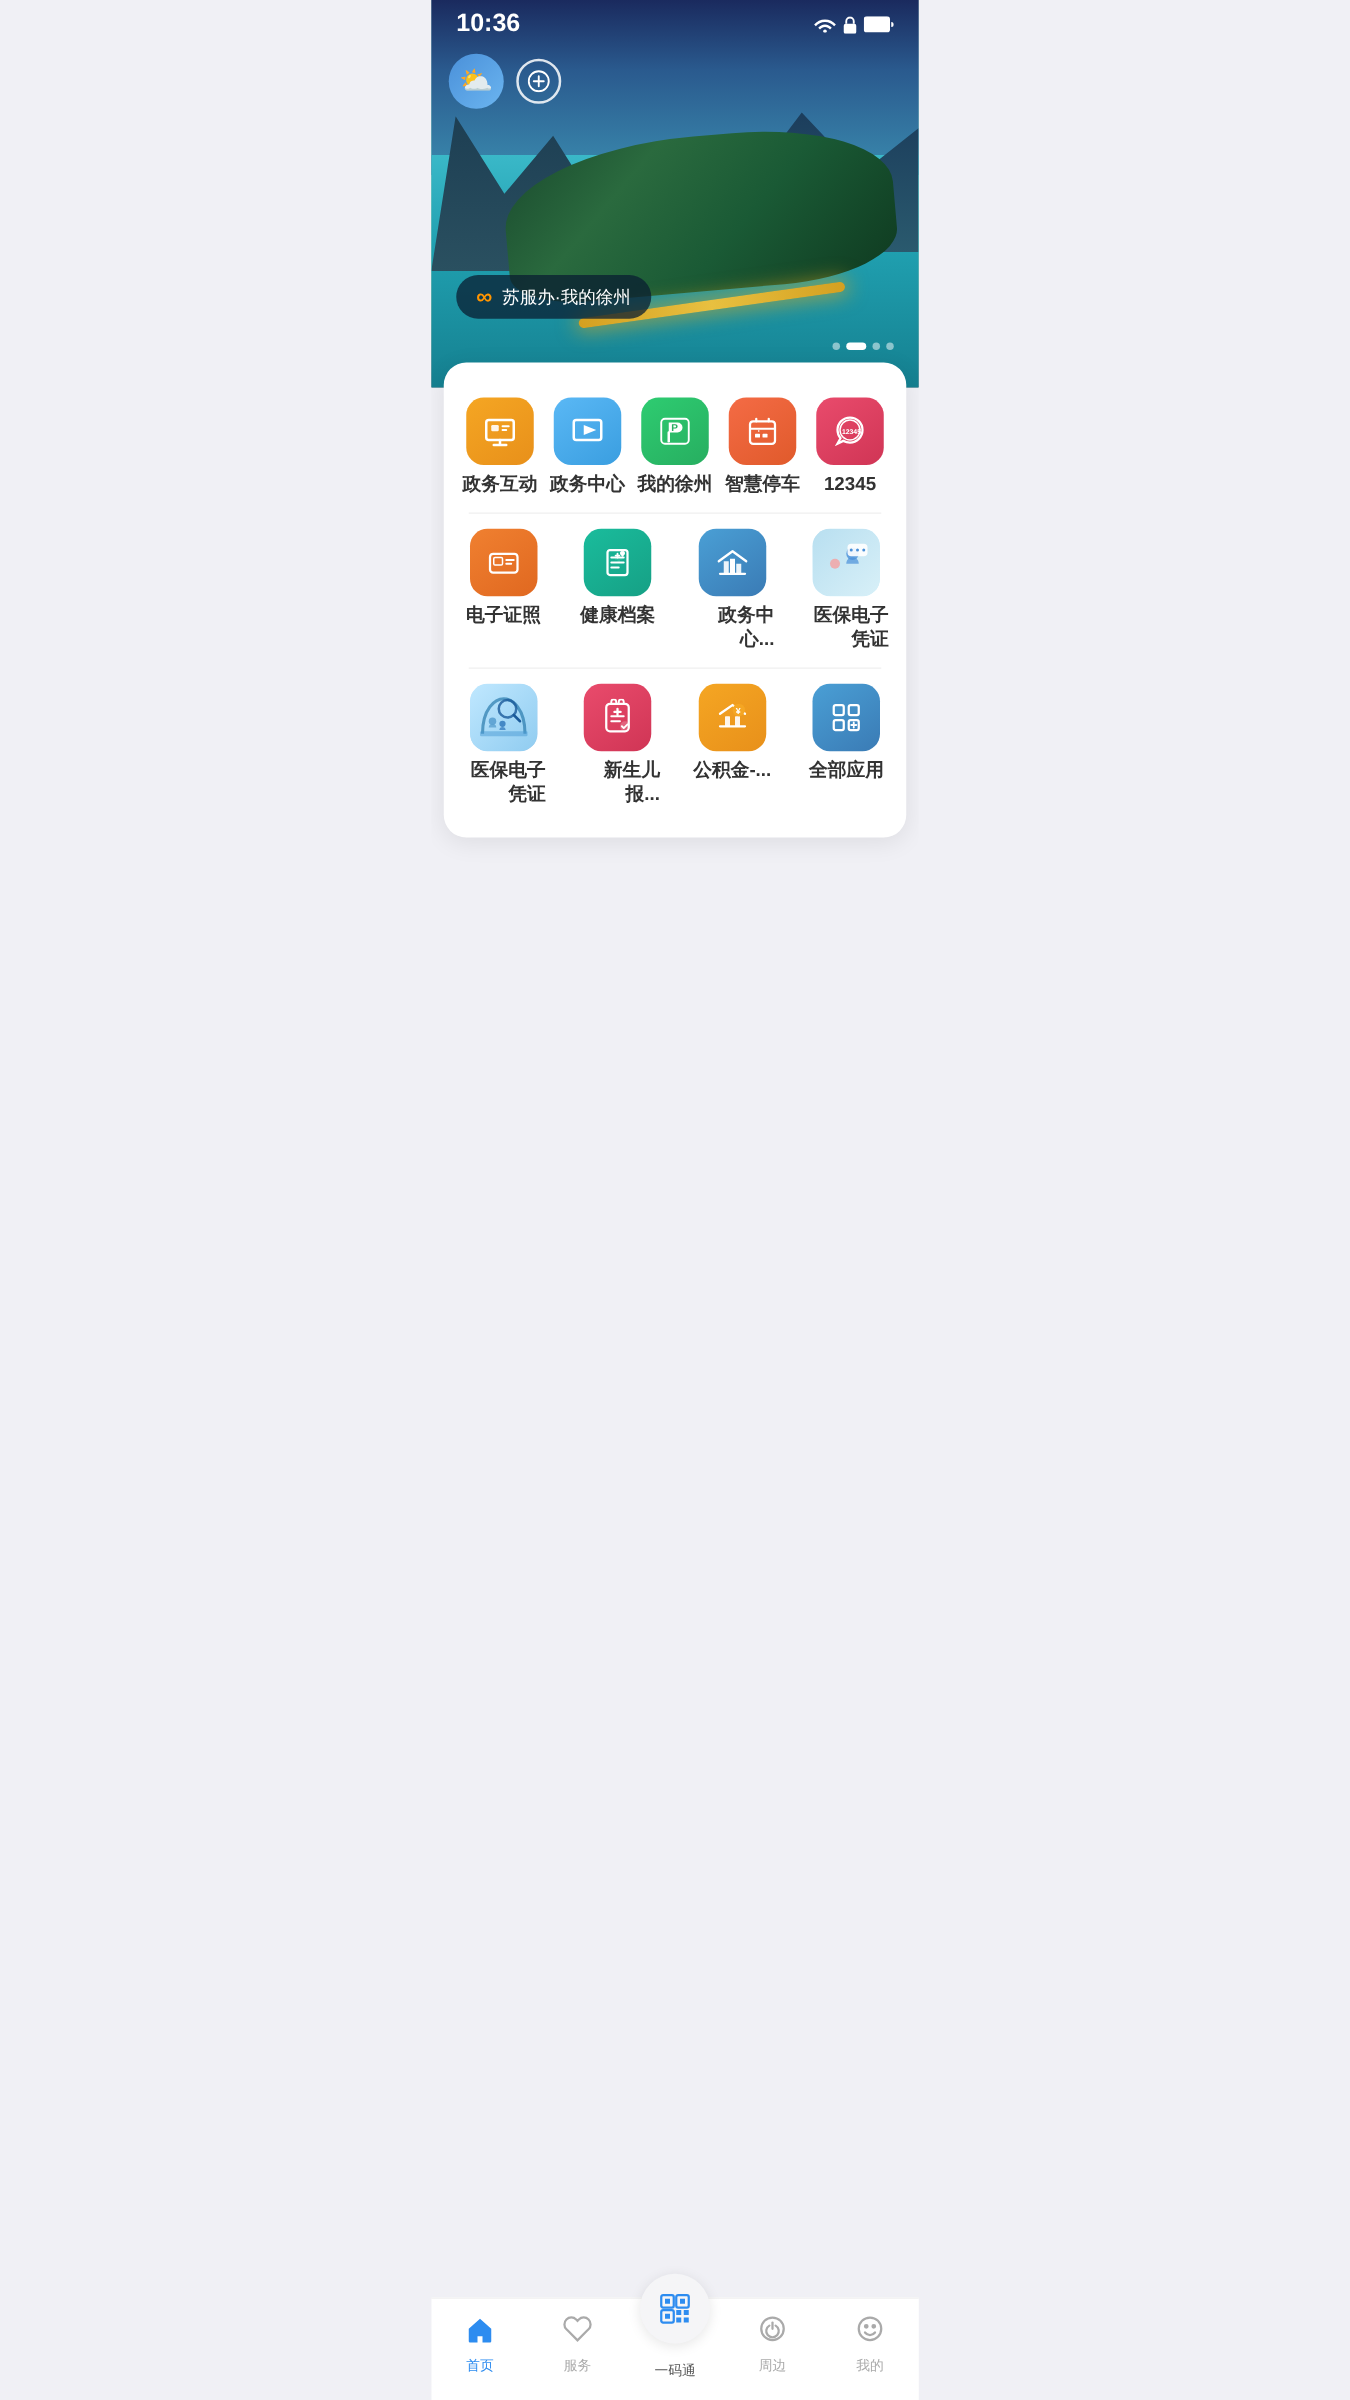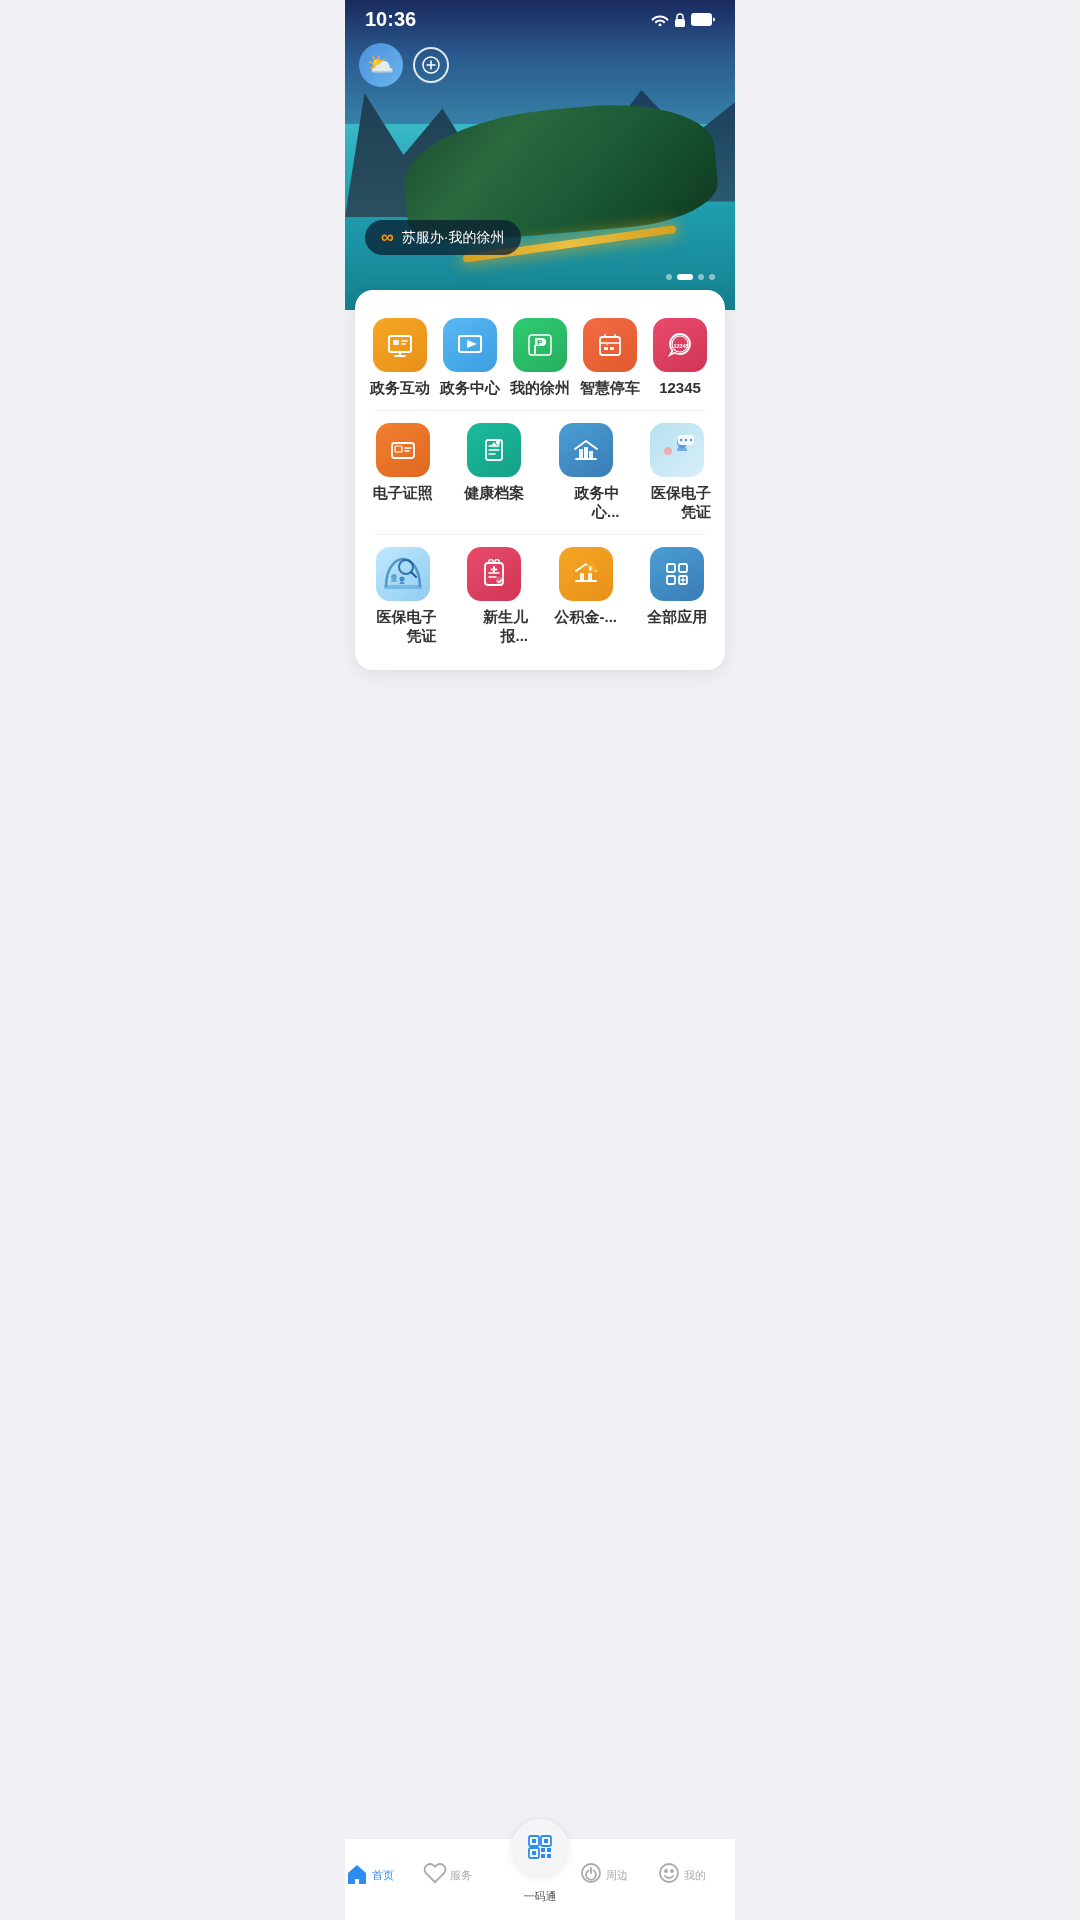--- a/index.html
+++ b/index.html
@@ -286,21 +286,21 @@
       background: #fff;
       display: flex;
       align-items: center;
       justify-content: space-around;
       padding: 8px 0 16px;
       border-top: 1px solid #f0f0f0;
       z-index: 100;
     }
     .nav-item {
       display: flex;
-      flex-direction: row;
+      flex-direction: column;
       align-items: center;
       gap: 3px;
       cursor: pointer;
       flex: 1;
     }
     .nav-icon {
       font-size: 24px;
       color: #aaa;
     }
     .nav-icon.active { color: #2d8cf0; }

